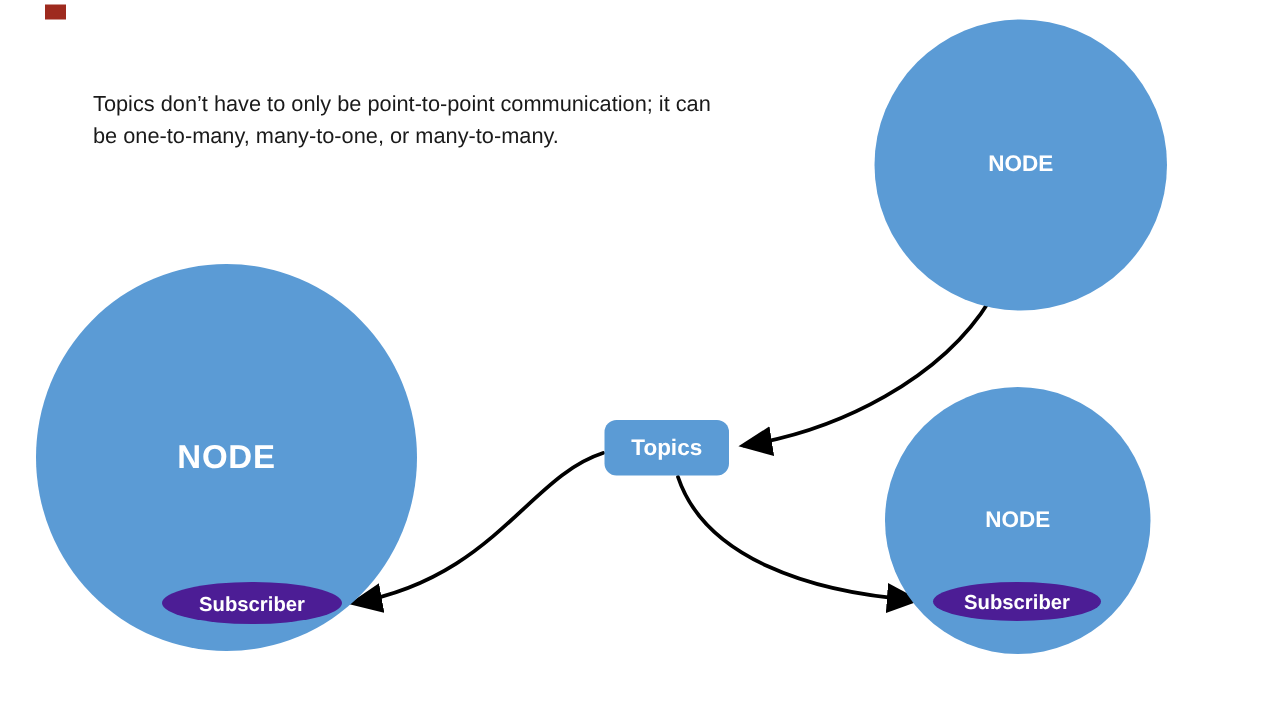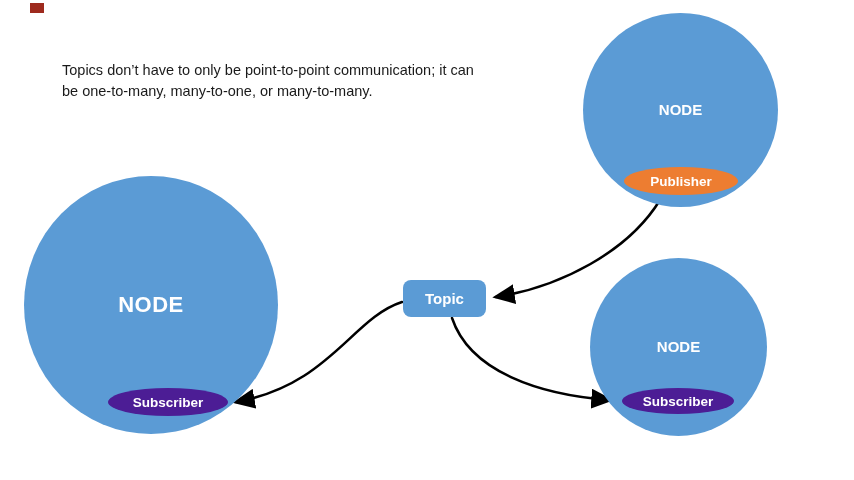--- a/index.html
+++ b/index.html
@@ -111,23 +111,22 @@
     <path d="M 452 318 C 470 372 540 395 610 400" fill="none" stroke="#000000" stroke-width="2.5" stroke-linecap="round" marker-end="url(#arrowhead)"></path>
   </svg>
 
   <div class="node node-left">
     <div class="node-label">NODE</div>
     <div class="pill pill-subscriber">Subscriber</div>
   </div>
 
   <div class="node node-top-right">
     <div class="node-label">NODE</div>
-    <div class="pill pill-publisher">Publisher</div>
   </div>
 
   <div class="node node-bottom-right">
     <div class="node-label">NODE</div>
     <div class="pill pill-subscriber">Subscriber</div>
   </div>
 
-  <div class="topic-box">Topic</div>
+  <div class="topic-box">Topics</div>
 
 </div>
 
 </body></html>

